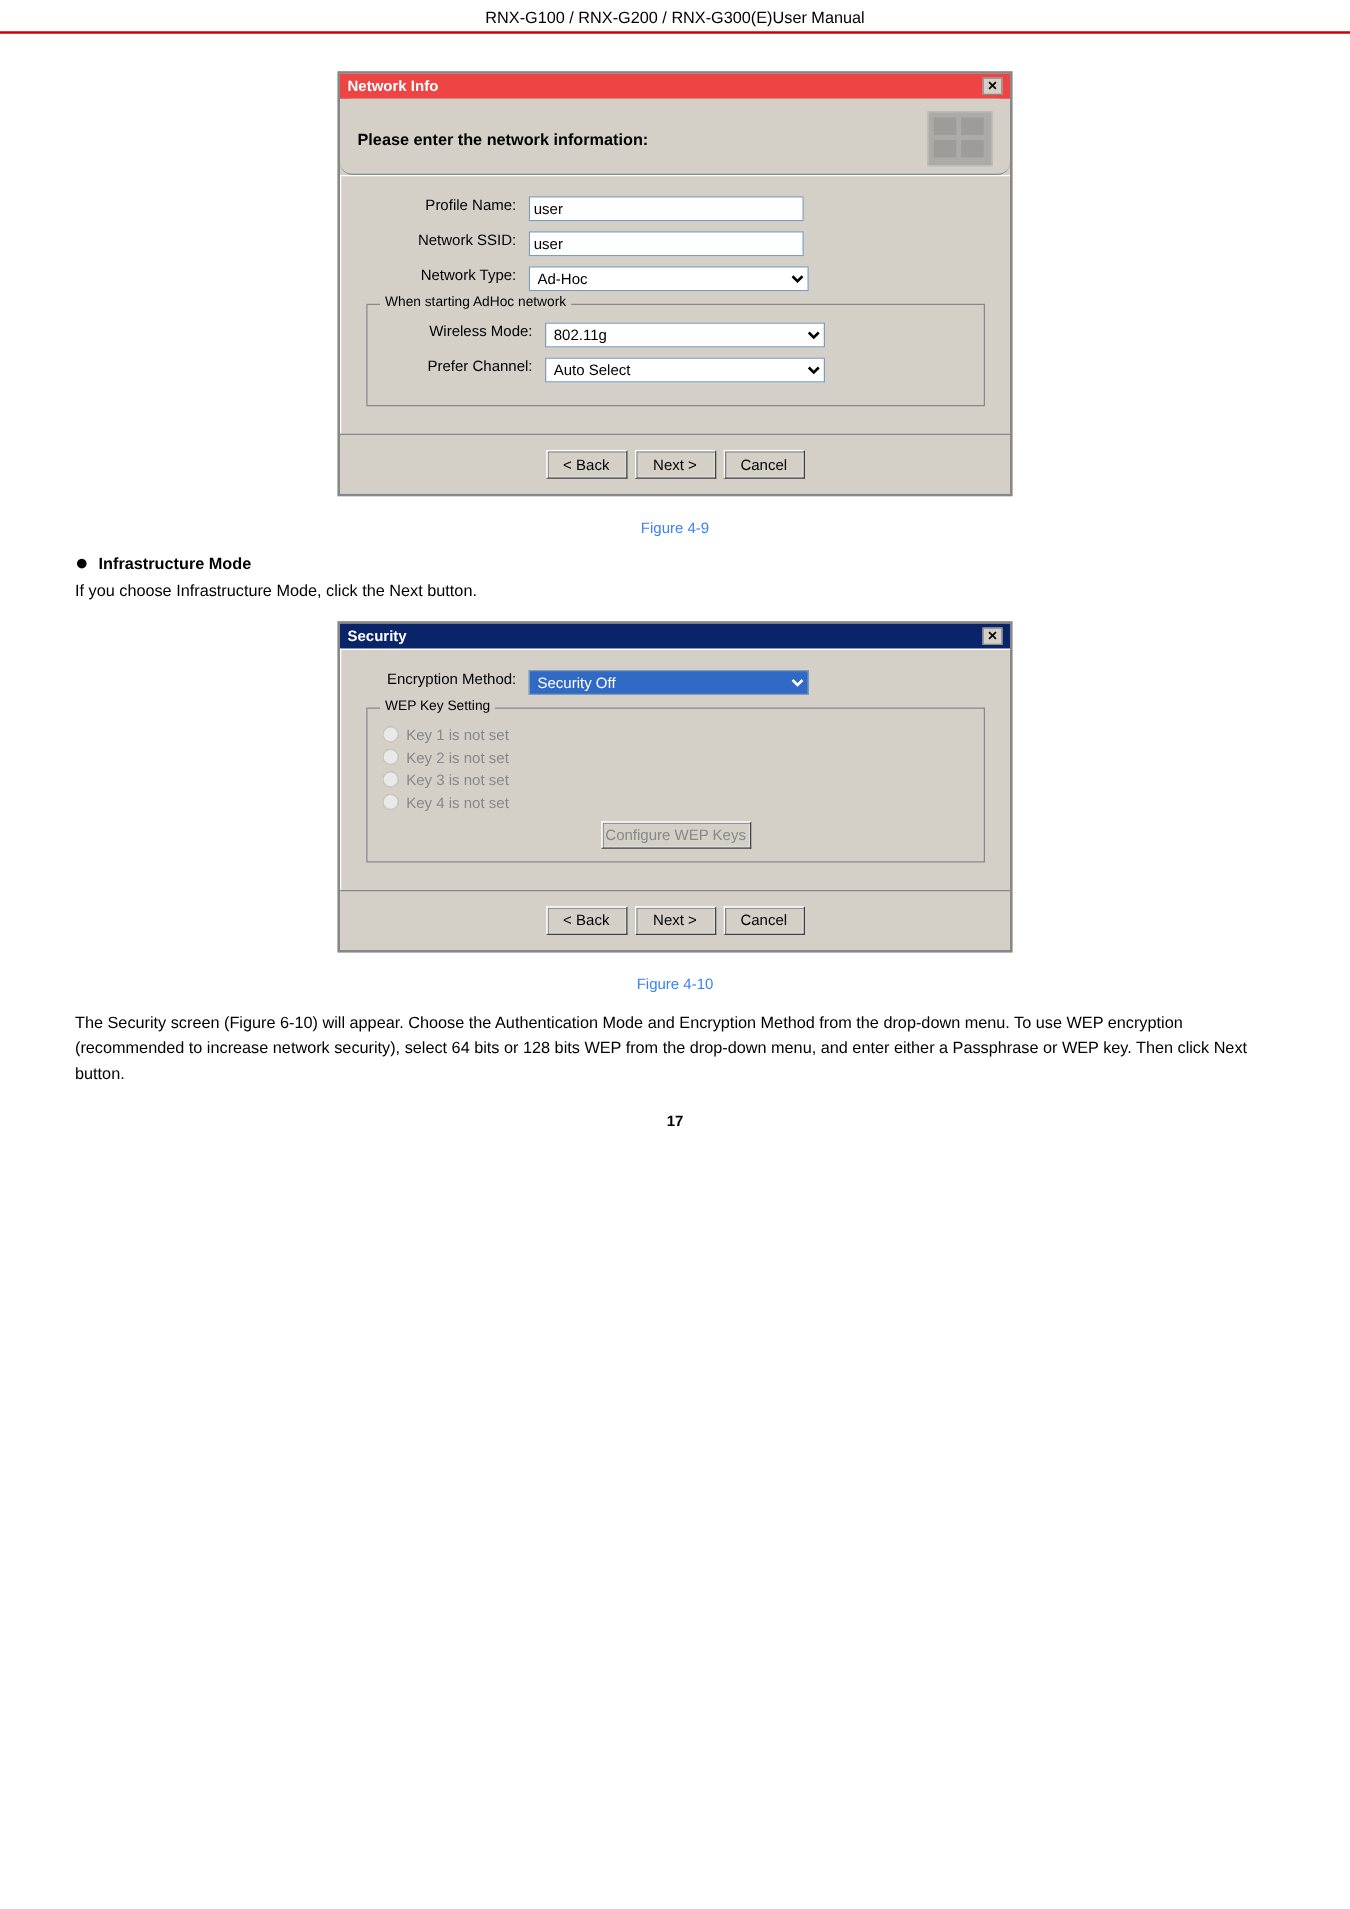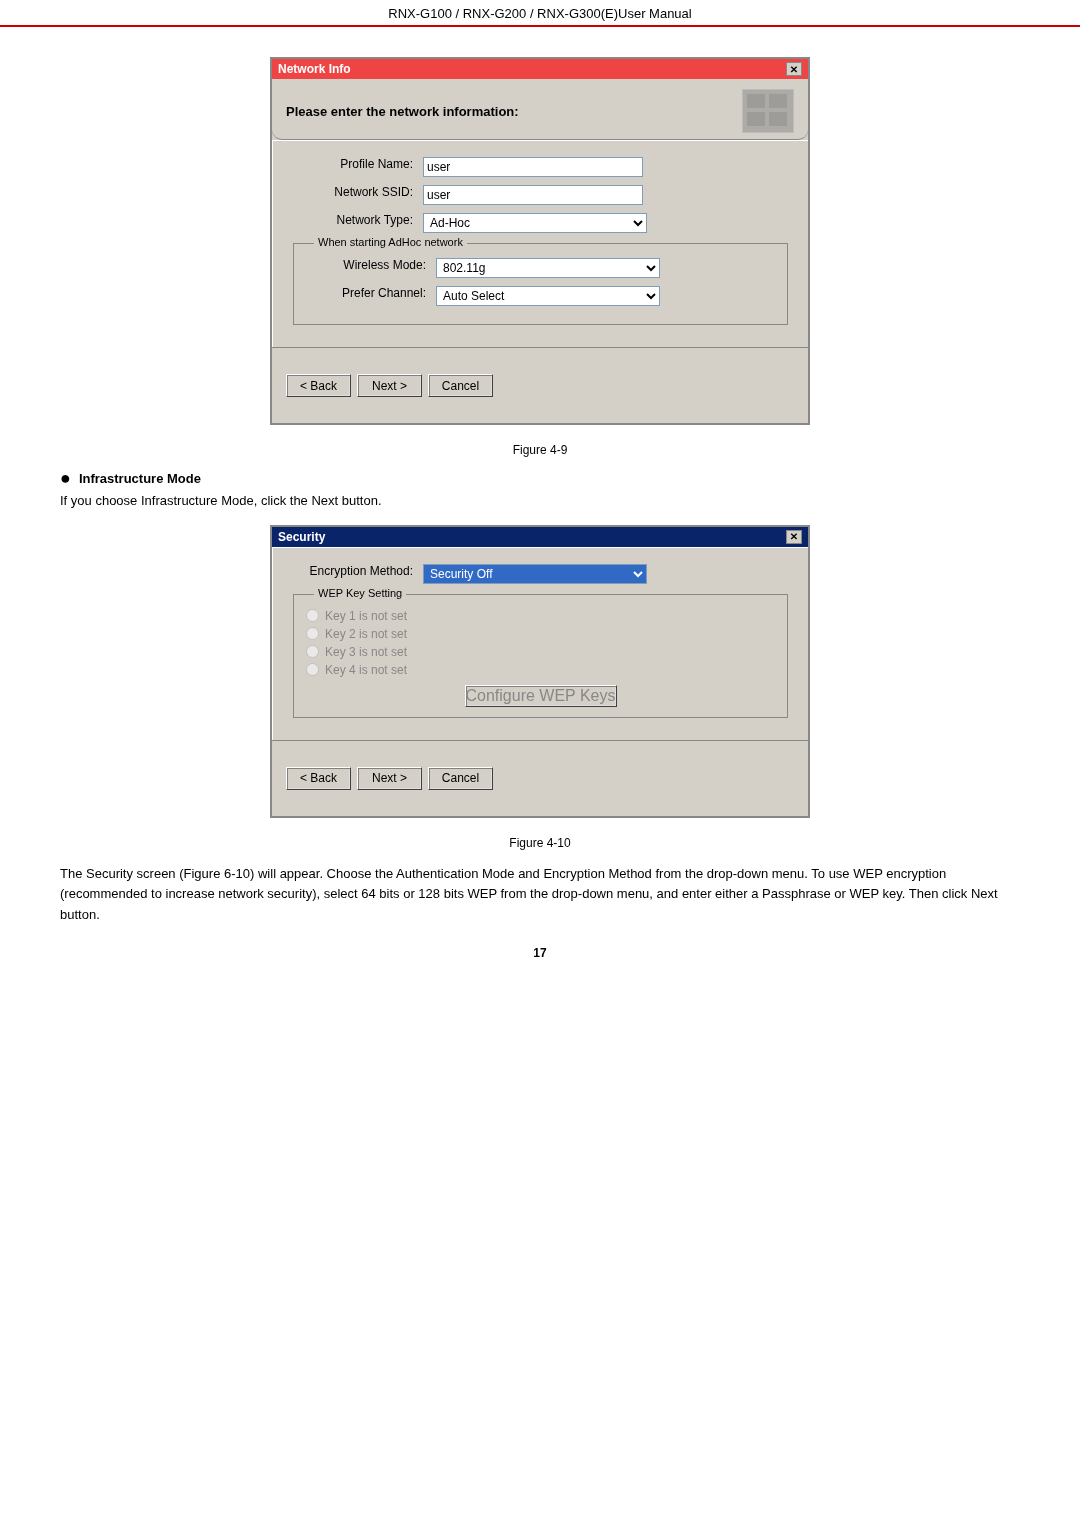--- a/index.html
+++ b/index.html
@@ -128,21 +128,21 @@
     
     .groupbox {
       border: 1px solid #888;
       margin: 10px 0;
       padding: 8px 12px 10px 12px;
       position: relative;
     }
     .groupbox-legend {
       position: absolute;
       top: -8px;
-      left: 20px;
+      left: 10px;
       background: #d4d0c8;
       padding: 0 4px;
       font-size: 11px;
       color: #000;
     }
     .groupbox-content {
       margin-top: 6px;
     }
 
     
@@ -152,23 +152,23 @@
       margin-bottom: 4px;
       font-size: 12px;
     }
     .radio-row input[type="radio"] {
       margin-right: 6px;
     }
 
     
     .dialog-footer {
       background: #d4d0c8;
-      padding: 26px 14px;
-      display: flex;
-      justify-content: flex-start;
+      padding: 12px 14px;
+      display: flex;
+      justify-content: center;
       gap: 6px;
       border-top: 1px solid #888;
     }
     .win-button {
       min-width: 65px;
       height: 23px;
       background: #d4d0c8;
       border-top: 1px solid #fff;
       border-left: 1px solid #fff;
       border-right: 1px solid #404040;
@@ -177,21 +177,21 @@
       font-size: 12px;
       cursor: pointer;
       padding: 2px 10px;
     }
 
     
     .figure-caption {
       text-align: center;
       font-size: 12px;
       margin: 4px 0 14px 0;
-      color: #000000;
+      color: #3b82f6;
     }
 
     
     .bullet-item {
       display: flex;
       align-items: flex-start;
       margin-bottom: 4px;
     }
     .bullet-dot {
       font-size: 18px;
@@ -228,21 +228,21 @@
       display: block;
       margin: 8px auto 0 auto;
       min-width: 120px;
       height: 22px;
       background: #d4d0c8;
       border-top: 1px solid #fff;
       border-left: 1px solid #fff;
       border-right: 1px solid #404040;
       border-bottom: 1px solid #404040;
       box-shadow: 1px 1px 0 #808080 inset, -1px -1px 0 #dfdfdf inset;
-      font-size: 16px;
+      font-size: 12px;
       cursor: pointer;
       color: #888;
     }
   </style>
 </head>
 <body>
 
 <div class="header">
   <span>RNX-G100  /  RNX-G200  /  RNX-G300(E)</span>
   <span>User  Manual</span>

